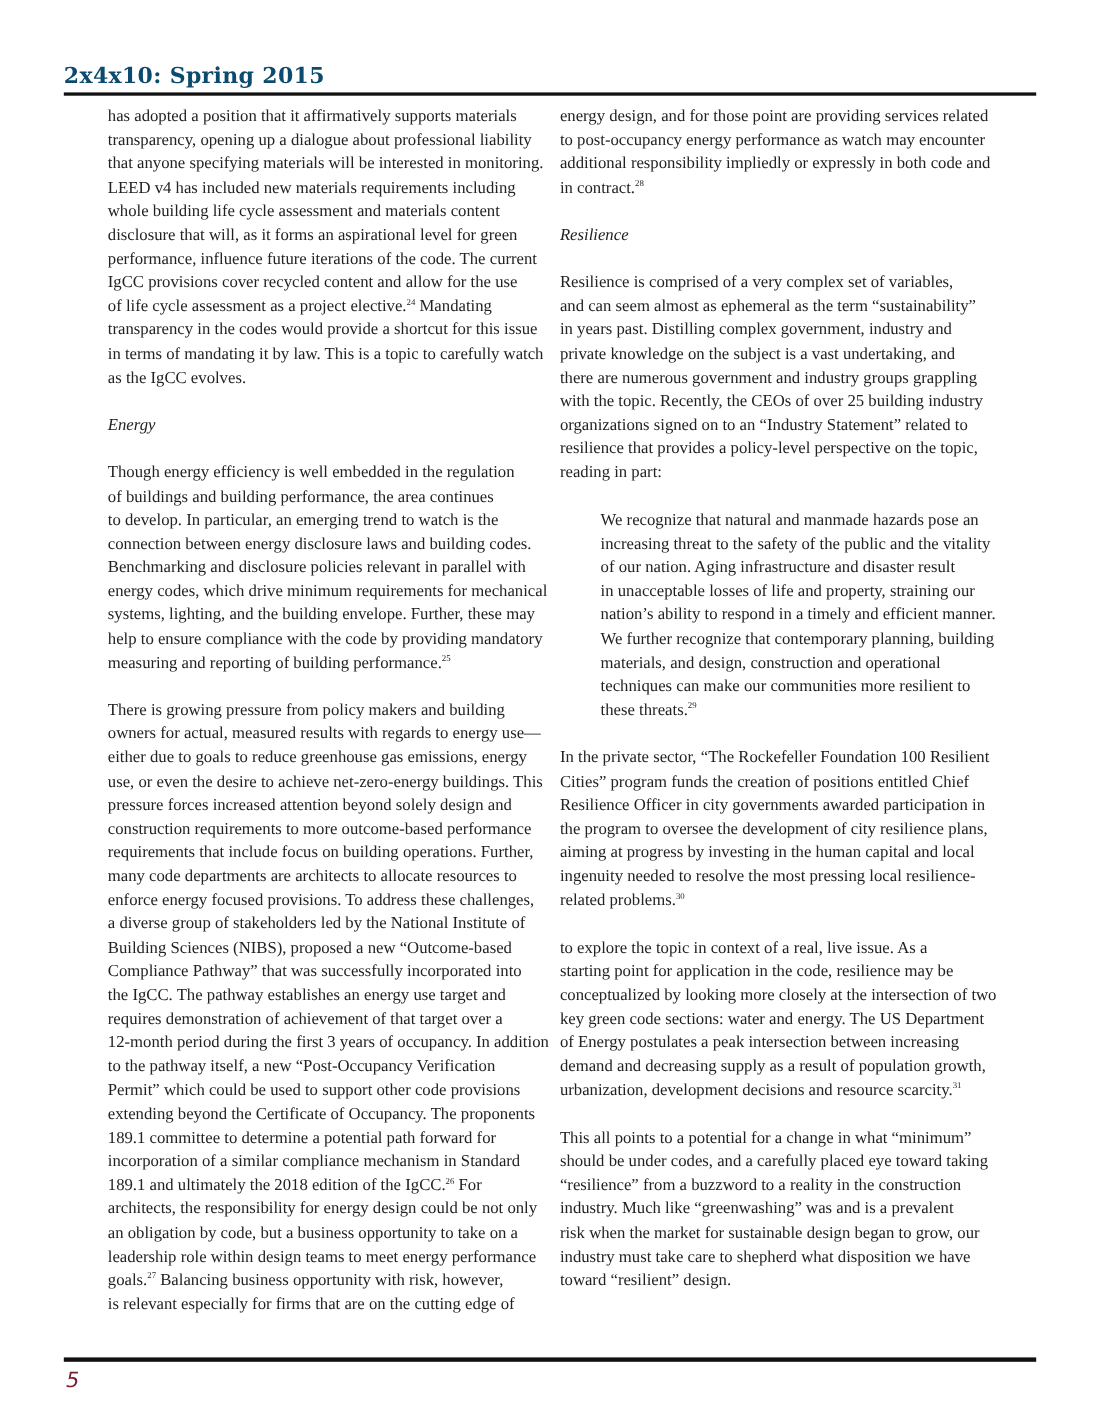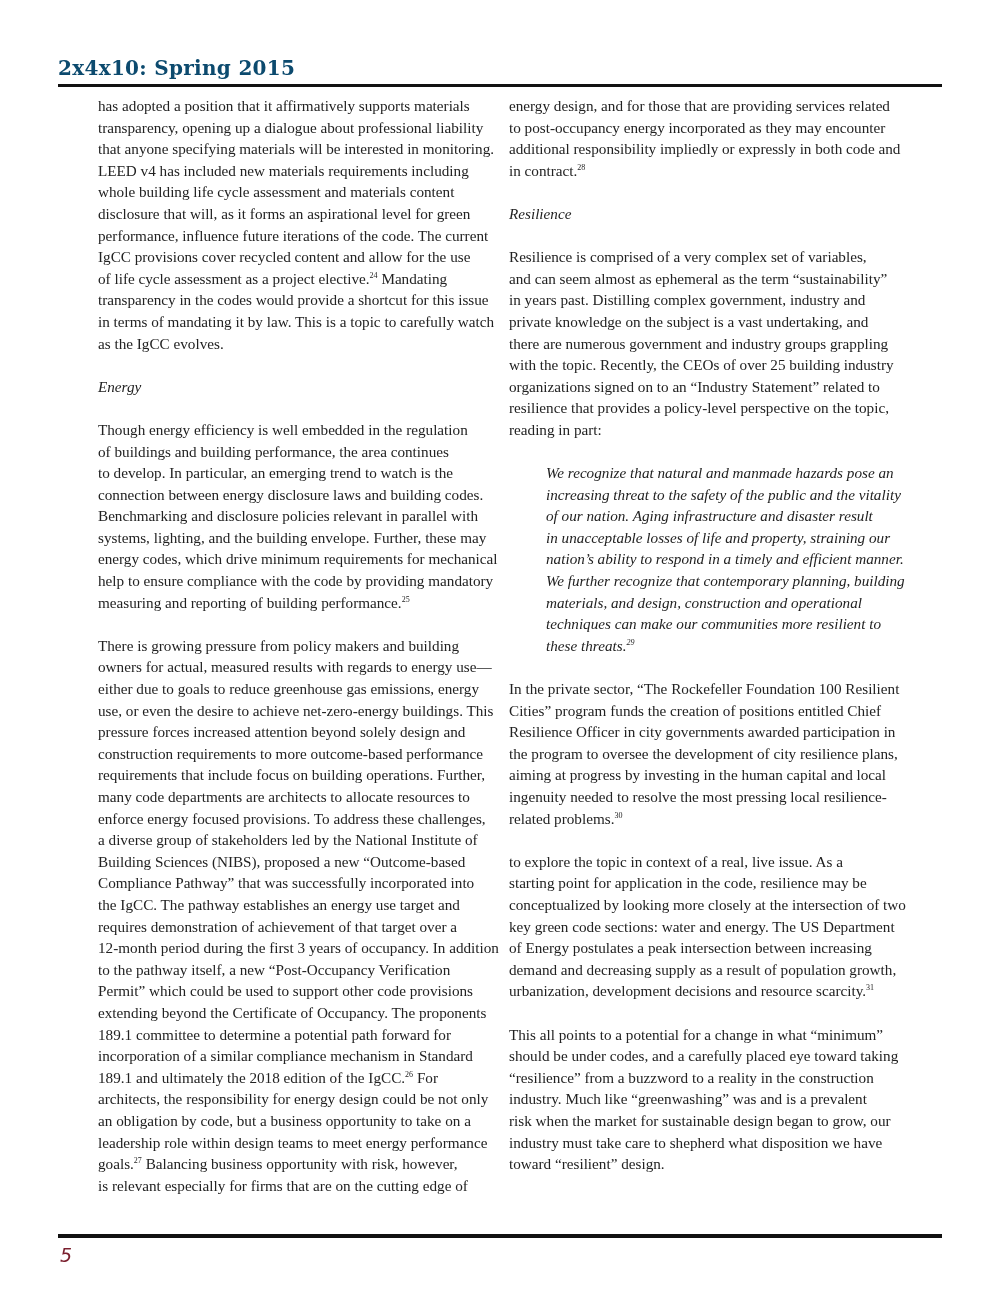--- a/index.html
+++ b/index.html
@@ -21,21 +21,21 @@
     }
     .col {
       position: absolute; top: 95px;
       font-family: "Liberation Serif", serif; font-size: 15.2px; line-height: 21.6px; color: #222;
     }
     .col-left { left: 58px; width: 436px; margin-left: 40px; }
     .col-right { left: 509px; width: 436px; }
     .line { white-space: nowrap; height: 21.6px; }
     .gap { height: 21.6px; }
     .it { font-style: italic; }
-    .quote { padding-left: 37px; font-style: italic; }
+    .quote { padding-left: 37px; }
     sup { font-size: 8px; vertical-align: 6px; line-height: 0; }
   </style>
 </head>
 <body>
 
 <div class="header-title">2x4x10: Spring 2015</div>
 <div class="header-rule"></div>
 
 <div class="col col-left">
   <div>
@@ -54,22 +54,22 @@
   </div>
   <div class="gap"></div>
   <div class="line it">Energy</div>
   <div class="gap"></div>
   <div>
     <div class="line">Though energy efficiency is well embedded in the regulation</div>
     <div class="line">of buildings and building performance, the area continues</div>
     <div class="line">to develop.  In particular, an emerging trend to watch is the</div>
     <div class="line">connection between energy disclosure laws and building codes.</div>
     <div class="line">Benchmarking and disclosure policies relevant in parallel with</div>
+    <div class="line">energy codes, which drive minimum requirements for mechanical</div>
     <div class="line">systems, lighting, and the building envelope. Further, these may</div>
-    <div class="line">energy codes, which drive minimum requirements for mechanical</div>
     <div class="line">help to ensure compliance with the code by providing mandatory</div>
     <div class="line"><span>measuring and reporting of building performance.</span><sup>25</sup></div>
   </div>
   <div class="gap"></div>
   <div>
     <div class="line">There is growing pressure from policy makers and building</div>
     <div class="line">owners for actual, measured results with regards to energy use—</div>
     <div class="line">either due to goals to reduce greenhouse gas emissions, energy</div>
     <div class="line">use, or even the desire to achieve net-zero-energy buildings. This</div>
     <div class="line">pressure forces increased attention beyond solely design and</div>
@@ -92,22 +92,22 @@
     <div class="line">architects, the responsibility for energy design could be not only</div>
     <div class="line">an obligation by code, but a business opportunity to take on a</div>
     <div class="line">leadership role within design teams to meet energy performance</div>
     <div class="line"><span>goals.</span><sup>27</sup><span> Balancing business opportunity with risk, however,</span></div>
     <div class="line">is relevant especially for firms that are on the cutting edge of</div>
   </div>
 </div>
 
 <div class="col col-right">
   <div>
-    <div class="line">energy design, and for those that are providing services related</div>
-    <div class="line">to post-occupancy energy incorporated as they may encounter</div>
+    <div class="line">energy design, and for those point are providing services related</div>
+    <div class="line">to post-occupancy energy performance as watch may encounter</div>
     <div class="line">additional responsibility impliedly or expressly in both code and</div>
     <div class="line"><span>in contract.</span><sup>28</sup></div>
   </div>
   <div class="gap"></div>
   <div class="line it">Resilience</div>
   <div class="gap"></div>
   <div>
     <div class="line">Resilience is comprised of a very complex set of variables,</div>
     <div class="line">and can seem almost as ephemeral as the term “sustainability”</div>
     <div class="line">in years past.  Distilling complex government, industry and</div>

